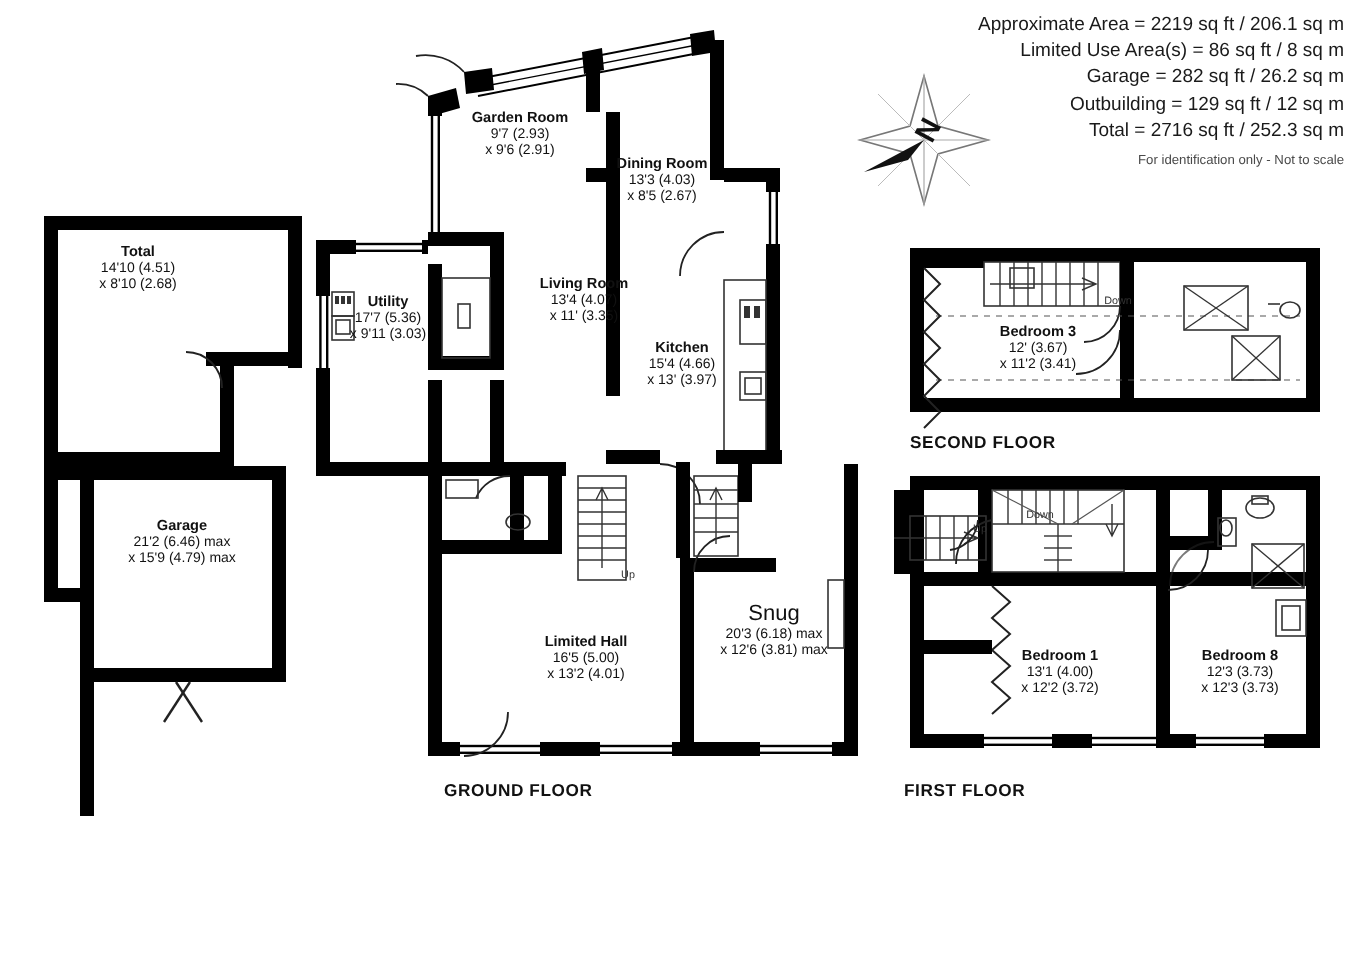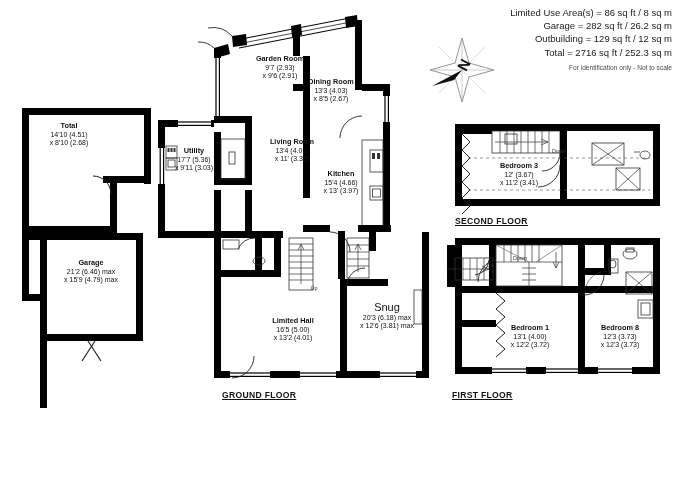--- a/index.html
+++ b/index.html
@@ -10,21 +10,21 @@
            font-size:9.5px;line-height:13.2px;color:#1a1a1a;}
   .summary div{white-space:nowrap;}
   .disclaimer{font-size:6.6px;color:#4a4a4a;margin-top:2px;}
   .lbl{position:absolute;text-align:center;line-height:8.6px;
        font-size:7.2px;color:#111;white-space:nowrap;
        transform:translateX(-50%);}
   .lbl .nm{font-weight:bold;font-size:7.3px;display:block;}
   .lbl .d{display:block;font-size:7px;}
   .lbl.big .nm{font-size:11px;font-weight:normal;}
   .floorlbl{position:absolute;font-size:8.6px;font-weight:bold;
-            letter-spacing:.3px;color:#111;white-space:nowrap;text-decoration:underline;}
+            letter-spacing:.3px;color:#111;white-space:nowrap;}
   .tiny{position:absolute;font-size:5.4px;color:#333;white-space:nowrap;
         transform:translateX(-50%);}
 </style>
 </head>
 <body>
 
 <svg id="plan" viewBox="0 0 680 489">
   <g>
 
     <g>
@@ -340,20 +340,21 @@
     <line x1="0" y1="-32" x2="0" y2="32" stroke="#aaa" stroke-width=".6"></line>
     <line x1="-32" y1="0" x2="32" y2="0" stroke="#aaa" stroke-width=".6"></line>
     <line x1="-23" y1="-23" x2="23" y2="23" stroke="#bbb" stroke-width=".5"></line>
     <line x1="23" y1="-23" x2="-23" y2="23" stroke="#bbb" stroke-width=".5"></line>
     <path d="M0,0 L-30,16 L-8,10 Z" fill="#111"></path>
     <text x="0" y="-3" font-family="'Liberation Sans',sans-serif" font-size="15" font-weight="bold" text-anchor="middle" fill="#111" transform="rotate(118 0 -6)">N</text>
   </g>
 </svg>
 
 <div class="summary">
+  <div>Approximate Area = 2219 sq ft / 206.1 sq m</div>
   <div>Limited Use Area(s) = 86 sq ft / 8 sq m</div>
   <div>Garage = 282 sq ft / 26.2 sq m</div>
   <div>Outbuilding = 129 sq ft / 12 sq m</div>
   <div>Total = 2716 sq ft / 252.3 sq m</div>
   <div class="disclaimer">For identification only - Not to scale</div>
 </div>
 
 <div class="lbl" style="left:69px;top:122px;">
   <span class="nm">Total</span>
   <span class="d">14'10 (4.51)</span>
@@ -365,21 +366,21 @@
   <span class="d">21'2 (6.46) max</span>
   <span class="d">x 15'9 (4.79) max</span>
 </div>
 
 <div class="lbl" style="left:194px;top:147px;">
   <span class="nm">Utility</span>
   <span class="d">17'7 (5.36)</span>
   <span class="d">x 9'11 (3.03)</span>
 </div>
 
-<div class="lbl" style="left:280px;top:55px;">
+<div class="lbl" style="left:260px;top:55px;">
   <span class="nm">Garden Room</span>
   <span class="d">9'7 (2.93)</span>
   <span class="d">x 9'6 (2.91)</span>
 </div>
 
 <div class="lbl" style="left:272px;top:138px;margin-left:20px;">
   <span class="nm">Living Room</span>
   <span class="d">13'4 (4.07)</span>
   <span class="d">x 11' (3.35)</span>
 </div>

